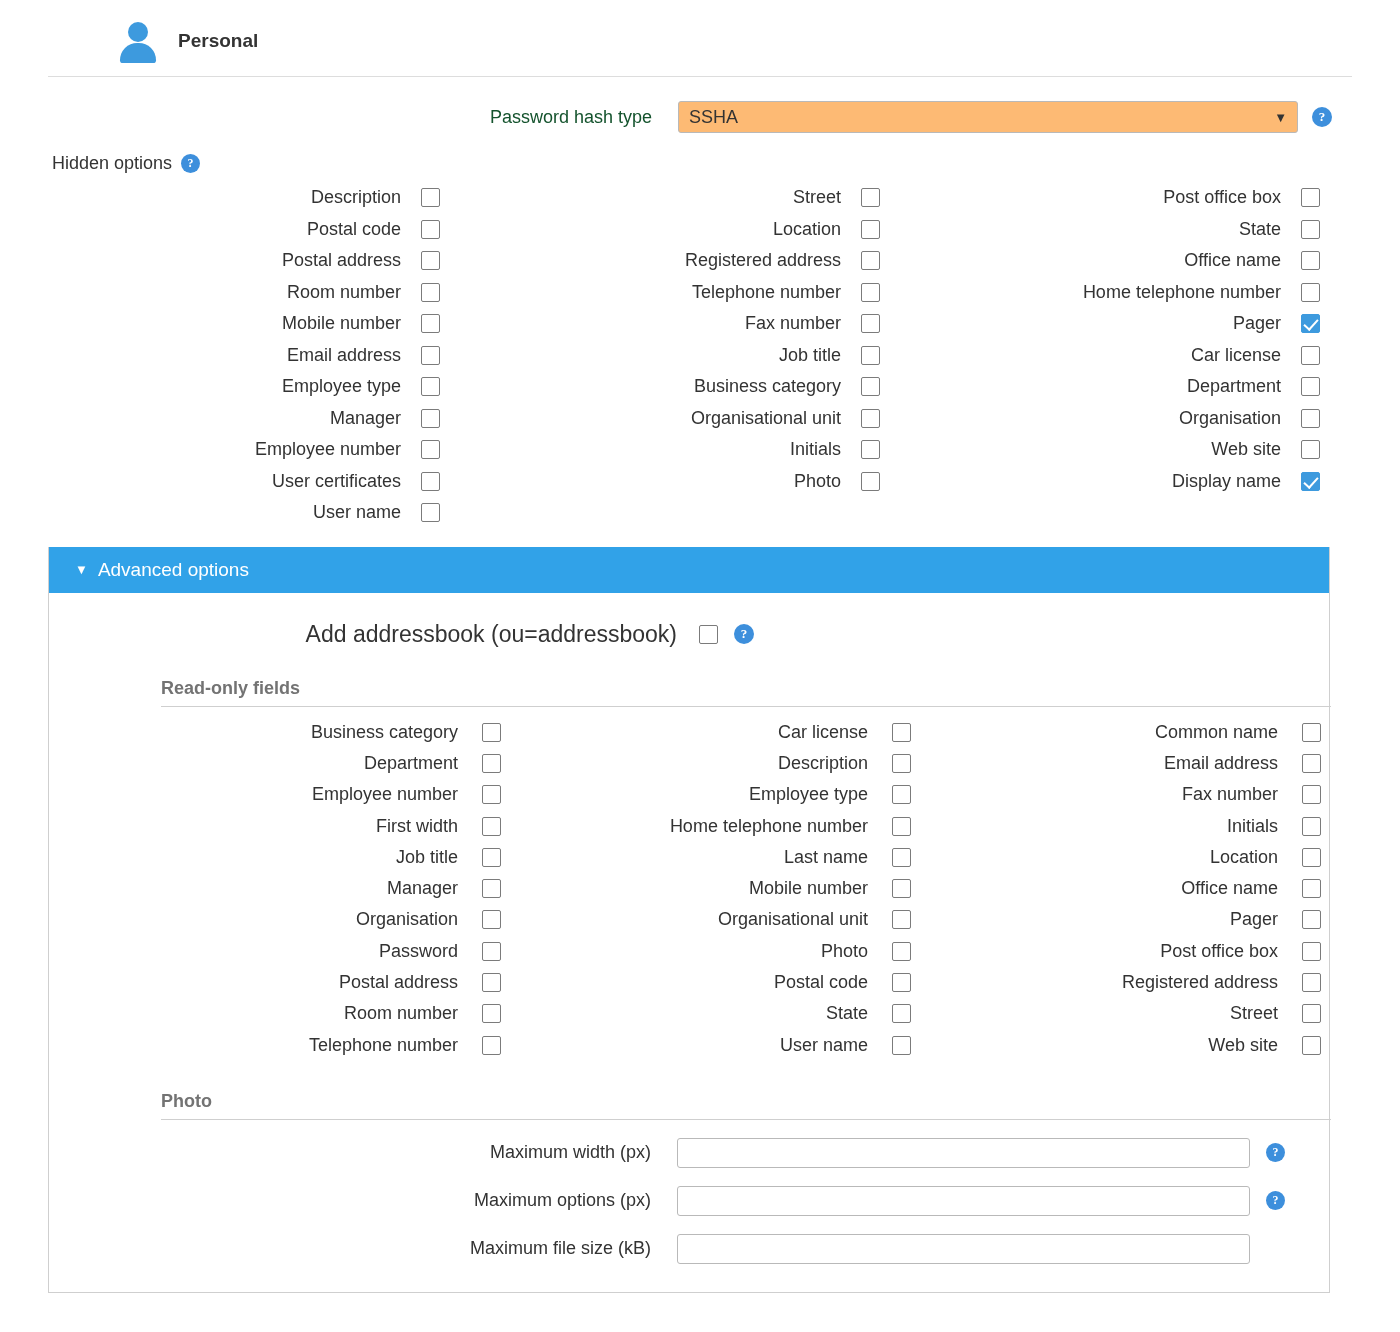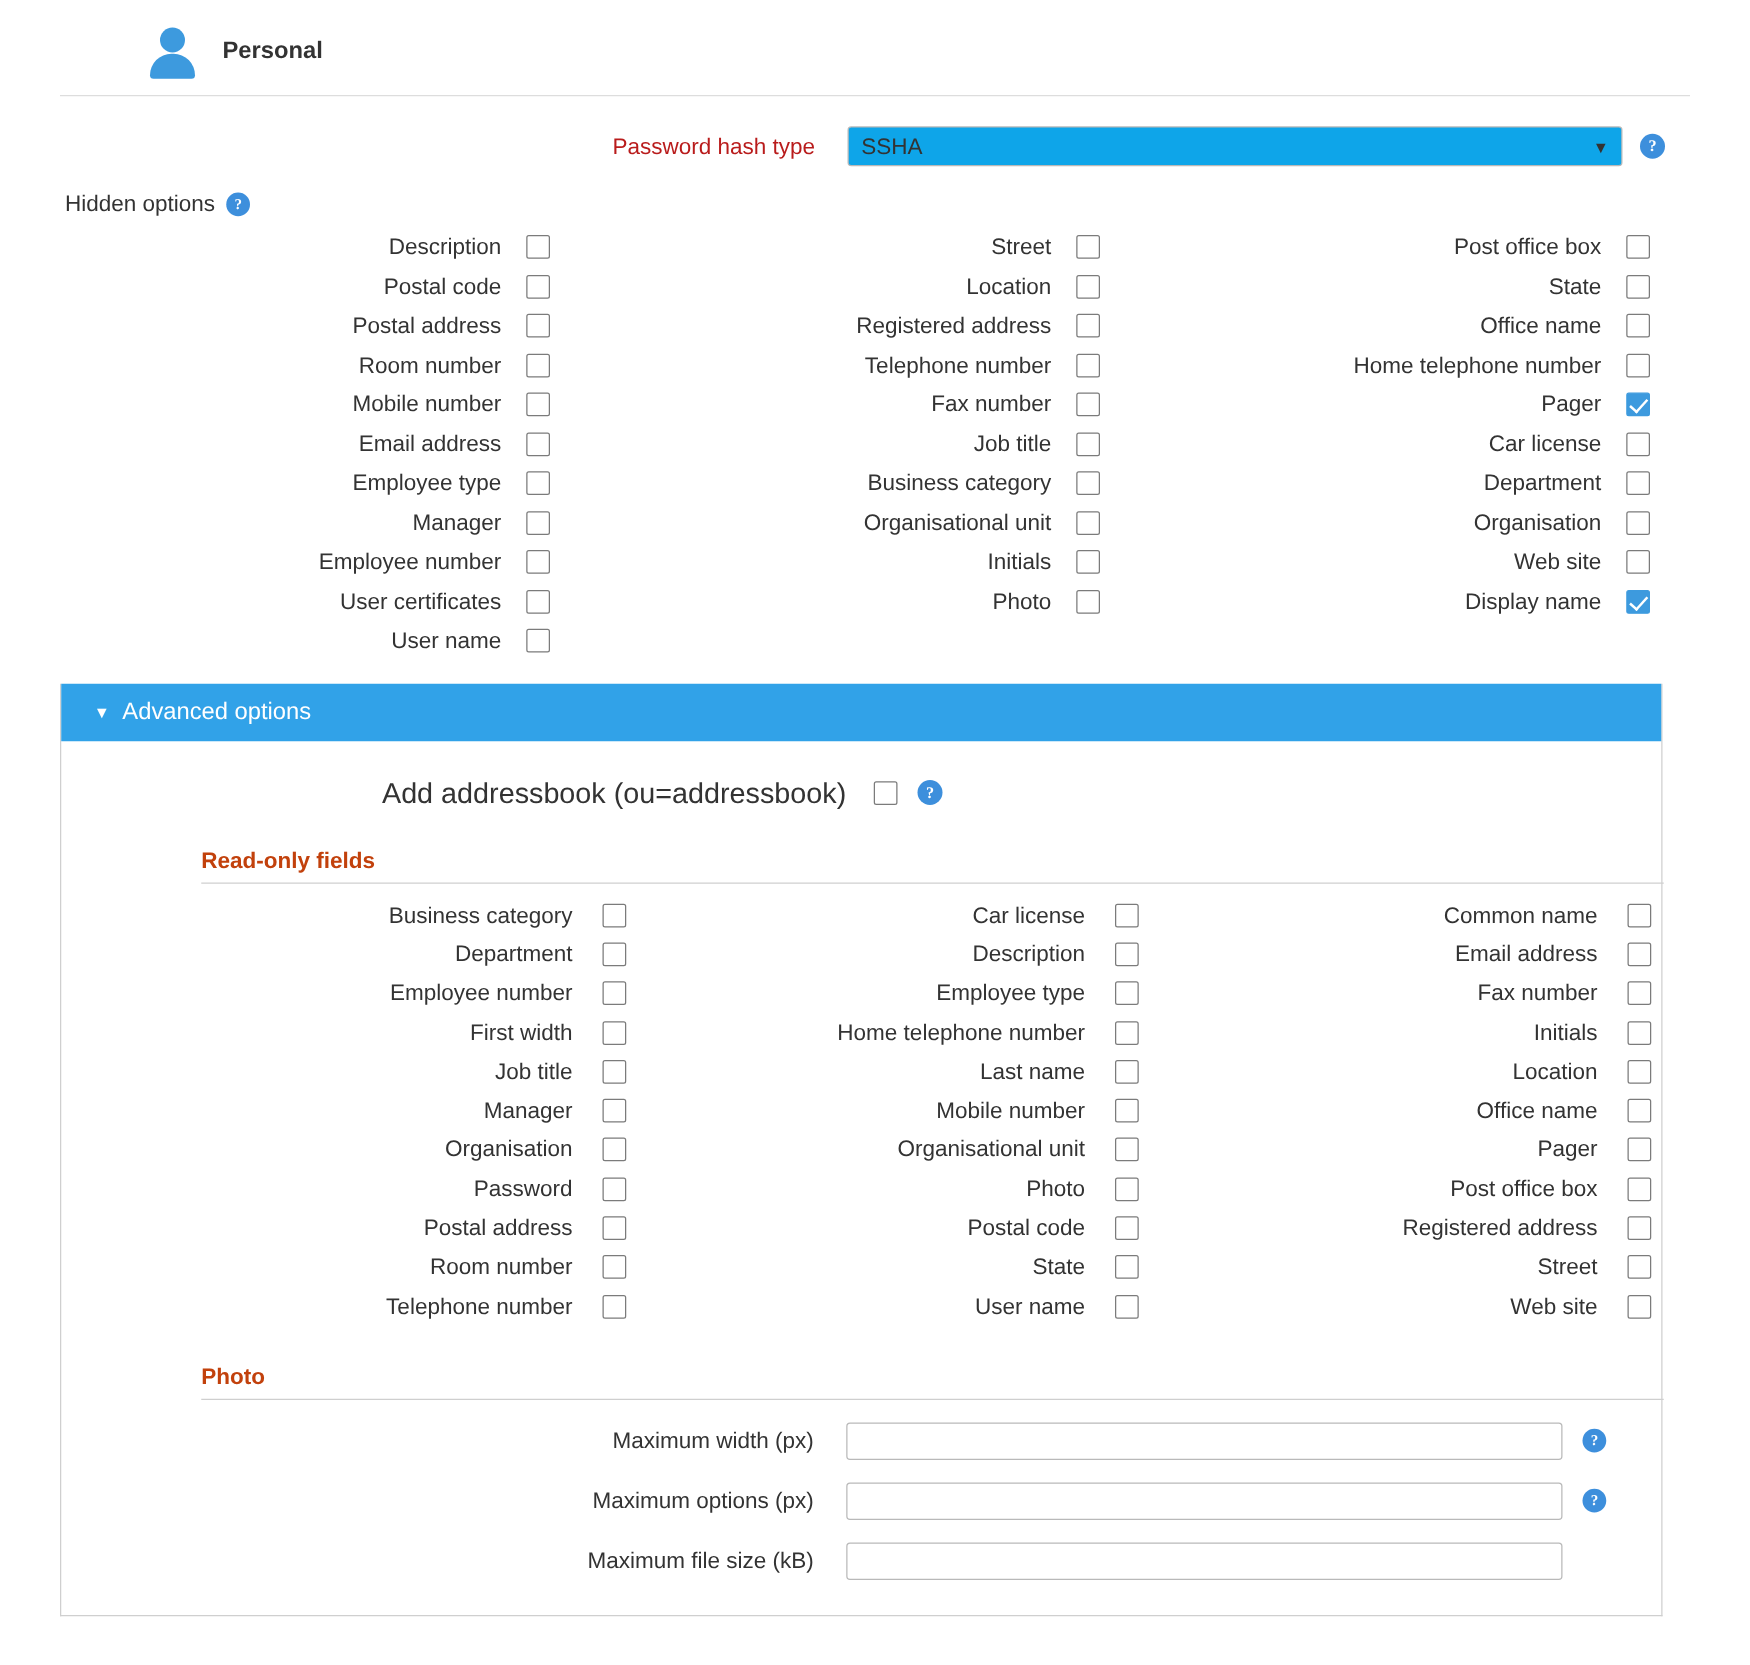--- a/index.html
+++ b/index.html
@@ -36,27 +36,27 @@
     font-size: 19px; font-weight: bold; color: #333;
     margin-left: 18px;
   }
 
   
   .hash-row {
     display: flex; align-items: center;
     margin-top: 24px; padding-left: 48px;
   }
   .hash-label {
-    width: 630px; text-align: right; font-size: 18px; color: #b91c1c;
+    width: 630px; text-align: right; font-size: 18px; color: #14532d;
     padding-right: 26px;
   }
   .select-box {
     width: 620px; height: 32px;
     border: 1px solid #b9b9b9; border-radius: 3px;
-    background: #0ea5e9;
+    background: #fdba74;
     font-size: 18px; color: #333;
     display: flex; align-items: center; justify-content: space-between;
     padding: 0 10px 0 10px;
   }
   .select-caret { font-size: 13px; color: #333; }
   .help-icon {
     display: inline-flex; align-items: center; justify-content: center;
     width: 20px; height: 20px; border-radius: 50%;
     background: #3d8fdc; color: #fff;
     font-size: 13px; font-weight: bold;
@@ -129,21 +129,21 @@
     display: flex; align-items: center;
     margin-top: 28px; padding-left: 0;
   }
   .addrbook-label {
     width: 628px; text-align: right; font-size: 23px; color: #333;
   }
   .addrbook-row .cbox { margin-left: 22px; }
   .addrbook-row .help-icon { margin-left: 16px; }
 
   .sub-head {
-    font-size: 18px; font-weight: bold; color: #c2410c;
+    font-size: 18px; font-weight: bold; color: #737373;
     margin: 30px 50px 0 112px;
     padding-bottom: 7px;
     border-bottom: 1px solid #cfcfcf;
     width: 1170px;
   }
 
   .grid3b {
     display: grid;
     grid-template-columns: 410px 410px 410px;
     margin-top: 10px;

